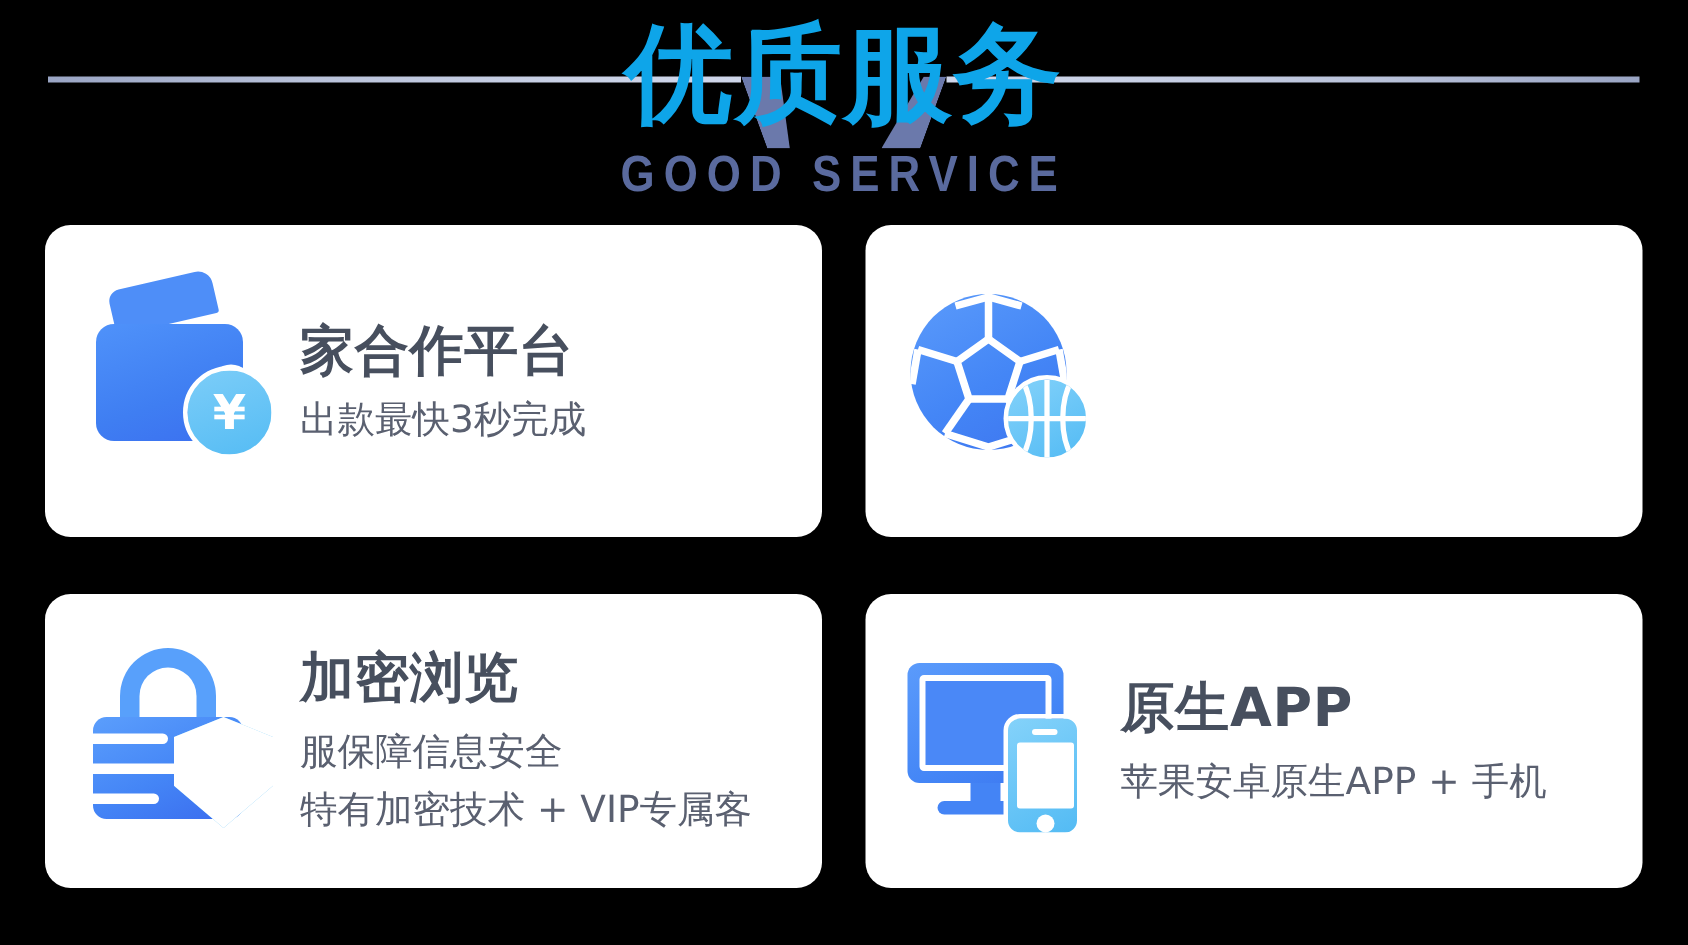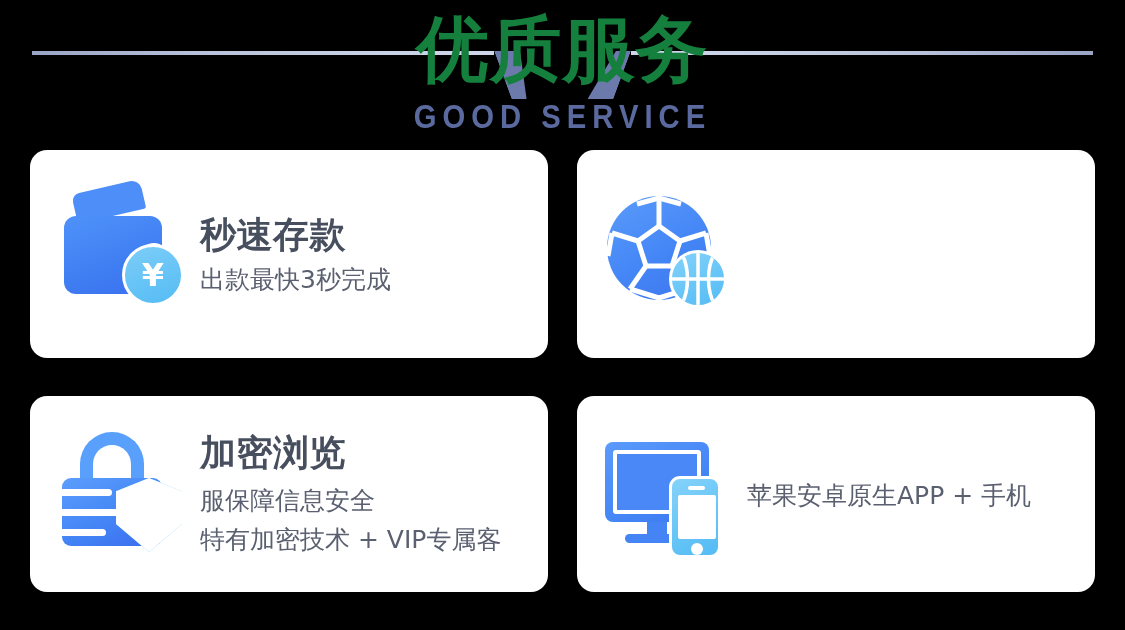--- a/index.html
+++ b/index.html
@@ -27,21 +27,21 @@
     position:absolute; top:51px; width:26px; height:48px;
     background:#6b79ab;
   }
   .slash-left  { left:494px;  clip-path:polygon(0 0,100% 0,58% 100%,0 100%); transform:skewX(20deg); transform-origin:top left; }
   .slash-right { right:494px; clip-path:polygon(42% 0,100% 0,100% 100%,0 100%); transform:skewX(-20deg); transform-origin:top right; }
 
   .title-cn {
     position:absolute; left:0; top:6px; width:1125px;
     text-align:center;
     font-size:72px; font-weight:700; line-height:86px;
-    color:#15803d; letter-spacing:1px;
+    color:#0ea5e9; letter-spacing:1px;
     font-family:"DejaVu Sans","Liberation Sans",sans-serif;
   }
   .title-en {
     position:absolute; left:0; top:96px; width:1125px;
     text-align:center;
     font-size:34px; font-weight:700; line-height:40px;
     color:#5a6a9e; letter-spacing:7px;
     transform:scaleX(0.86);
   }
 
@@ -215,21 +215,21 @@
   <div class="grid">
 
     <div class="card">
       <div class="icon-wrap">
         <div class="wallet-flap"></div>
         <div class="wallet-body"></div>
         <div class="wallet-clasp"></div>
         <div class="coin">¥</div>
       </div>
       <div class="card-text">
-        <div class="card-title">秒速存款</div>
+        <div class="card-title">家合作平台</div>
         <div class="card-sub one-line">出款最快3秒完成</div>
       </div>
     </div>
 
     <div class="card">
       <div class="icon-wrap">
         <div class="soccer">
           <svg width="104" height="104" viewBox="0 0 104 104">
             <g fill="none" stroke="#ffffff" stroke-width="5" stroke-linejoin="round">
               <polygon points="52,30 73,45 65,70 39,70 31,45"></polygon>
@@ -284,18 +284,19 @@
         </div>
         <div class="monitor-neck"></div>
         <div class="monitor-base"></div>
         <div class="phone">
           <div class="phone-speaker"></div>
           <div class="phone-screen"></div>
           <div class="phone-home"></div>
         </div>
       </div>
       <div class="card-text">
+        <div class="card-title">原生APP</div>
         <div class="card-sub">苹果安卓原生APP + 手机</div>
       </div>
     </div>
 
   </div>
 </div>
 
 </body></html>

